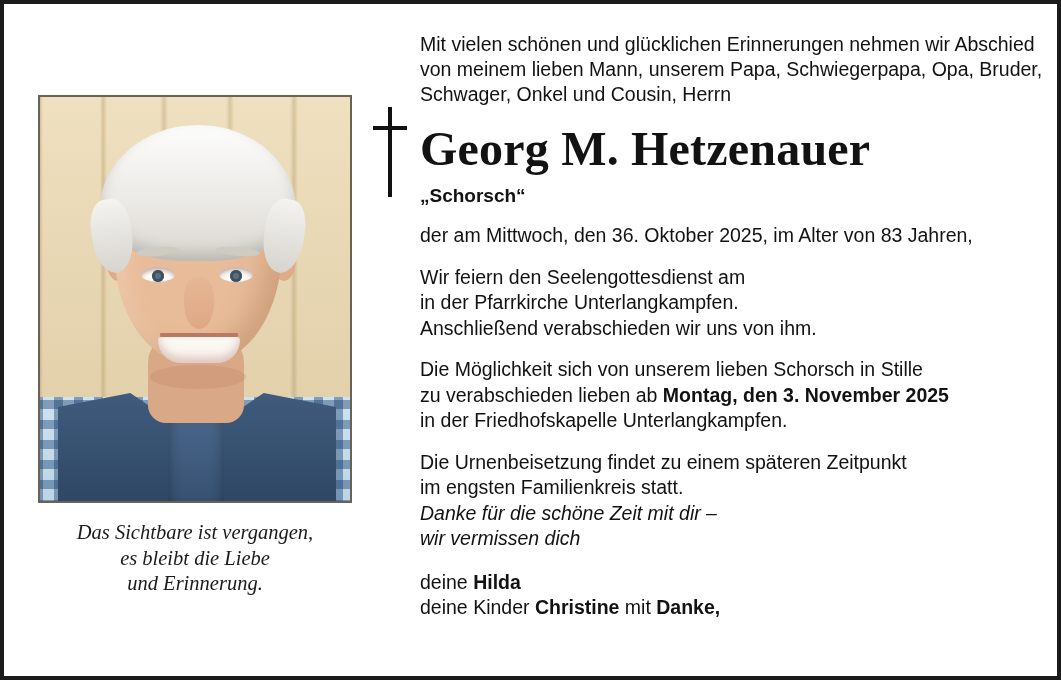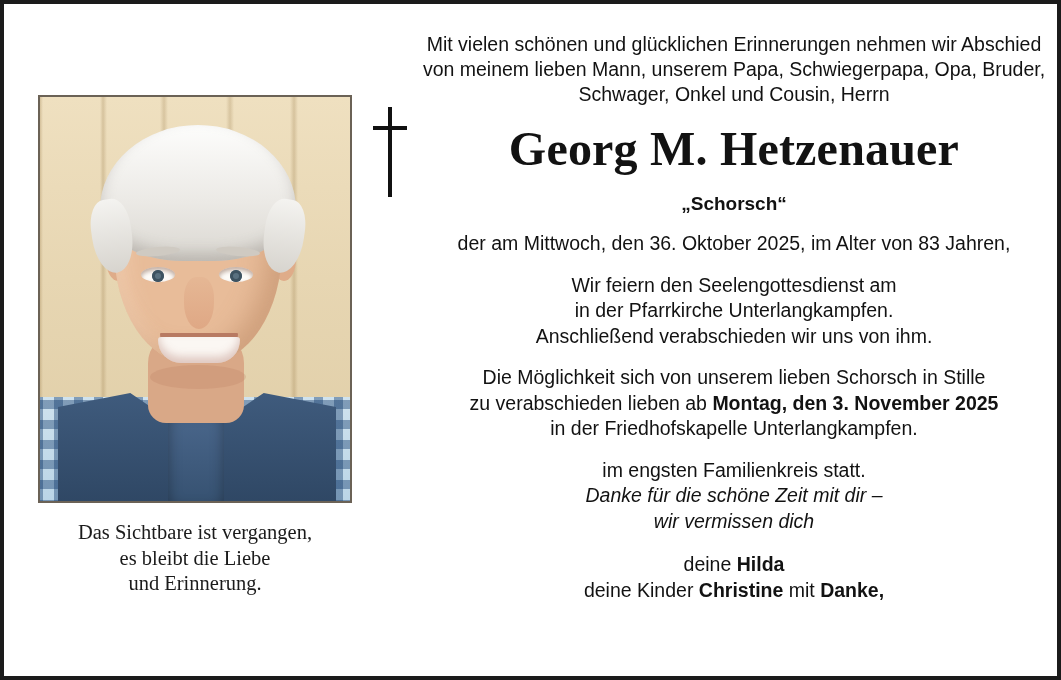--- a/index.html
+++ b/index.html
@@ -191,20 +191,21 @@
     background: linear-gradient(180deg, #4a6party, #36506f);
     background: linear-gradient(180deg, #4a678c, #35506f);
     border-radius: 10px;
     box-shadow: inset 0 0 14px rgba(0,0,0,0.35);
   }
 
   .photo-caption {
     margin-top: 17px;
     text-align: center;
     font-family: "Liberation Serif", serif;
+    font-style: italic;
     font-size: 20.5px;
     line-height: 25.5px;
     color: #1b1b1b;
     width: 314px;
   }
   .photo-caption div { white-space: nowrap; }
 
   
   .cross {
     position: absolute;
@@ -223,21 +224,20 @@
     width: 34px; height: 4px;
     background: #111111;
   }
 
   
   .right-col {
     position: absolute;
     left: 416px;
     top: 28px;
     width: 628px;
-    text-align: center;
     color: #121212;
   }
 
   .intro {
     font-family: "Liberation Sans", sans-serif;
     font-size: 19.5px;
     line-height: 25px;
   }
   .intro div { white-space: nowrap; }
 
@@ -248,21 +248,21 @@
     line-height: 52px;
     letter-spacing: 0.2px;
     margin-top: 16px;
   }
 
   .nickname {
     font-family: "Liberation Sans", sans-serif;
     font-weight: bold;
     font-size: 19px;
     line-height: 22px;
-    margin-top: 18px;
+    margin-top: 10px;
   }
 
   .para {
     font-family: "Liberation Sans", sans-serif;
     font-size: 19.5px;
     line-height: 25.5px;
     margin-top: 16px;
   }
   .para div { white-space: nowrap; }
   .para b { font-weight: bold; }
@@ -349,20 +349,21 @@
       <div>Anschließend verabschieden wir uns von ihm.</div>
     </div>
 
     <div class="para">
       <div>Die Möglichkeit sich von unserem lieben Schorsch in Stille</div>
       <div><span>zu verabschieden lieben ab </span><b>Montag, den 3. November 2025</b></div>
       <div>in der Friedhofskapelle Unterlangkampfen.</div>
     </div>
 
     <div class="para">
+      <div>Die Urnenbeisetzung findet zu einem späteren Zeitpunkt</div>
       <div>im engsten Familienkreis statt.</div>
     </div>
 
     <div class="verse">
       <div>Danke für die schöne Zeit mit dir –</div>
       <div>wir vermissen dich</div>
     </div>
 
     <div class="family">
       <div><span>deine </span><b>Hilda</b></div>

